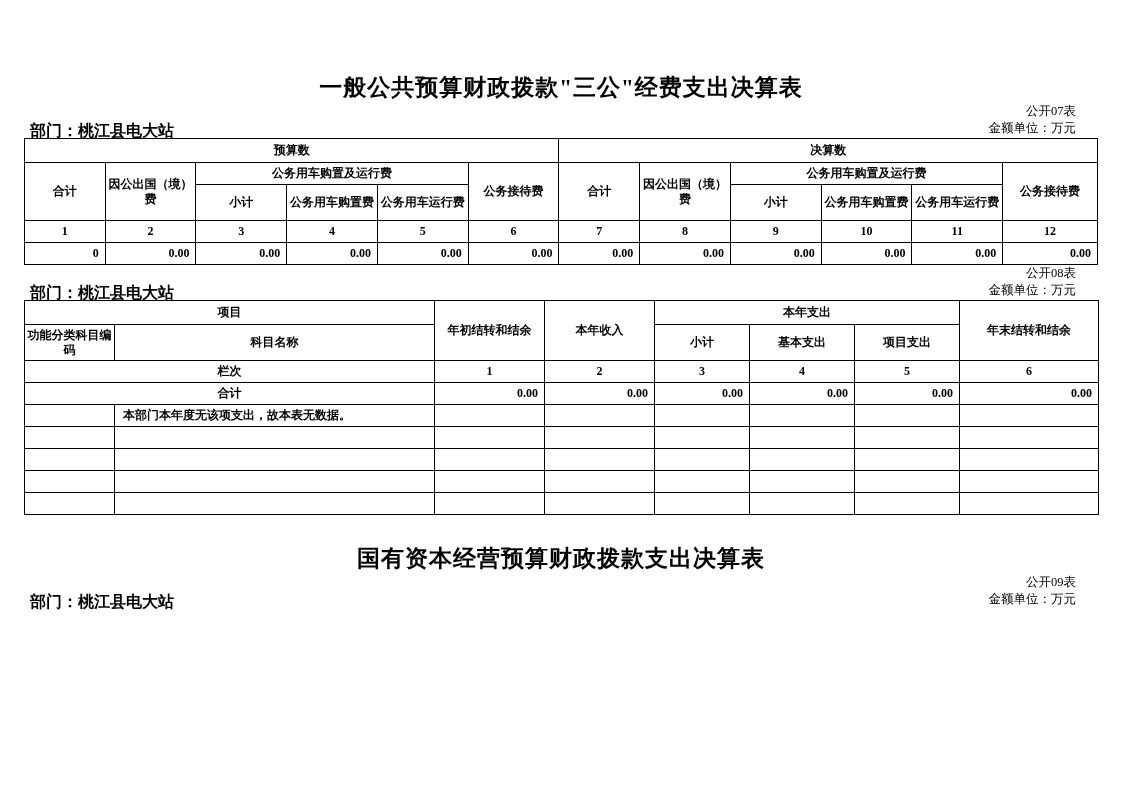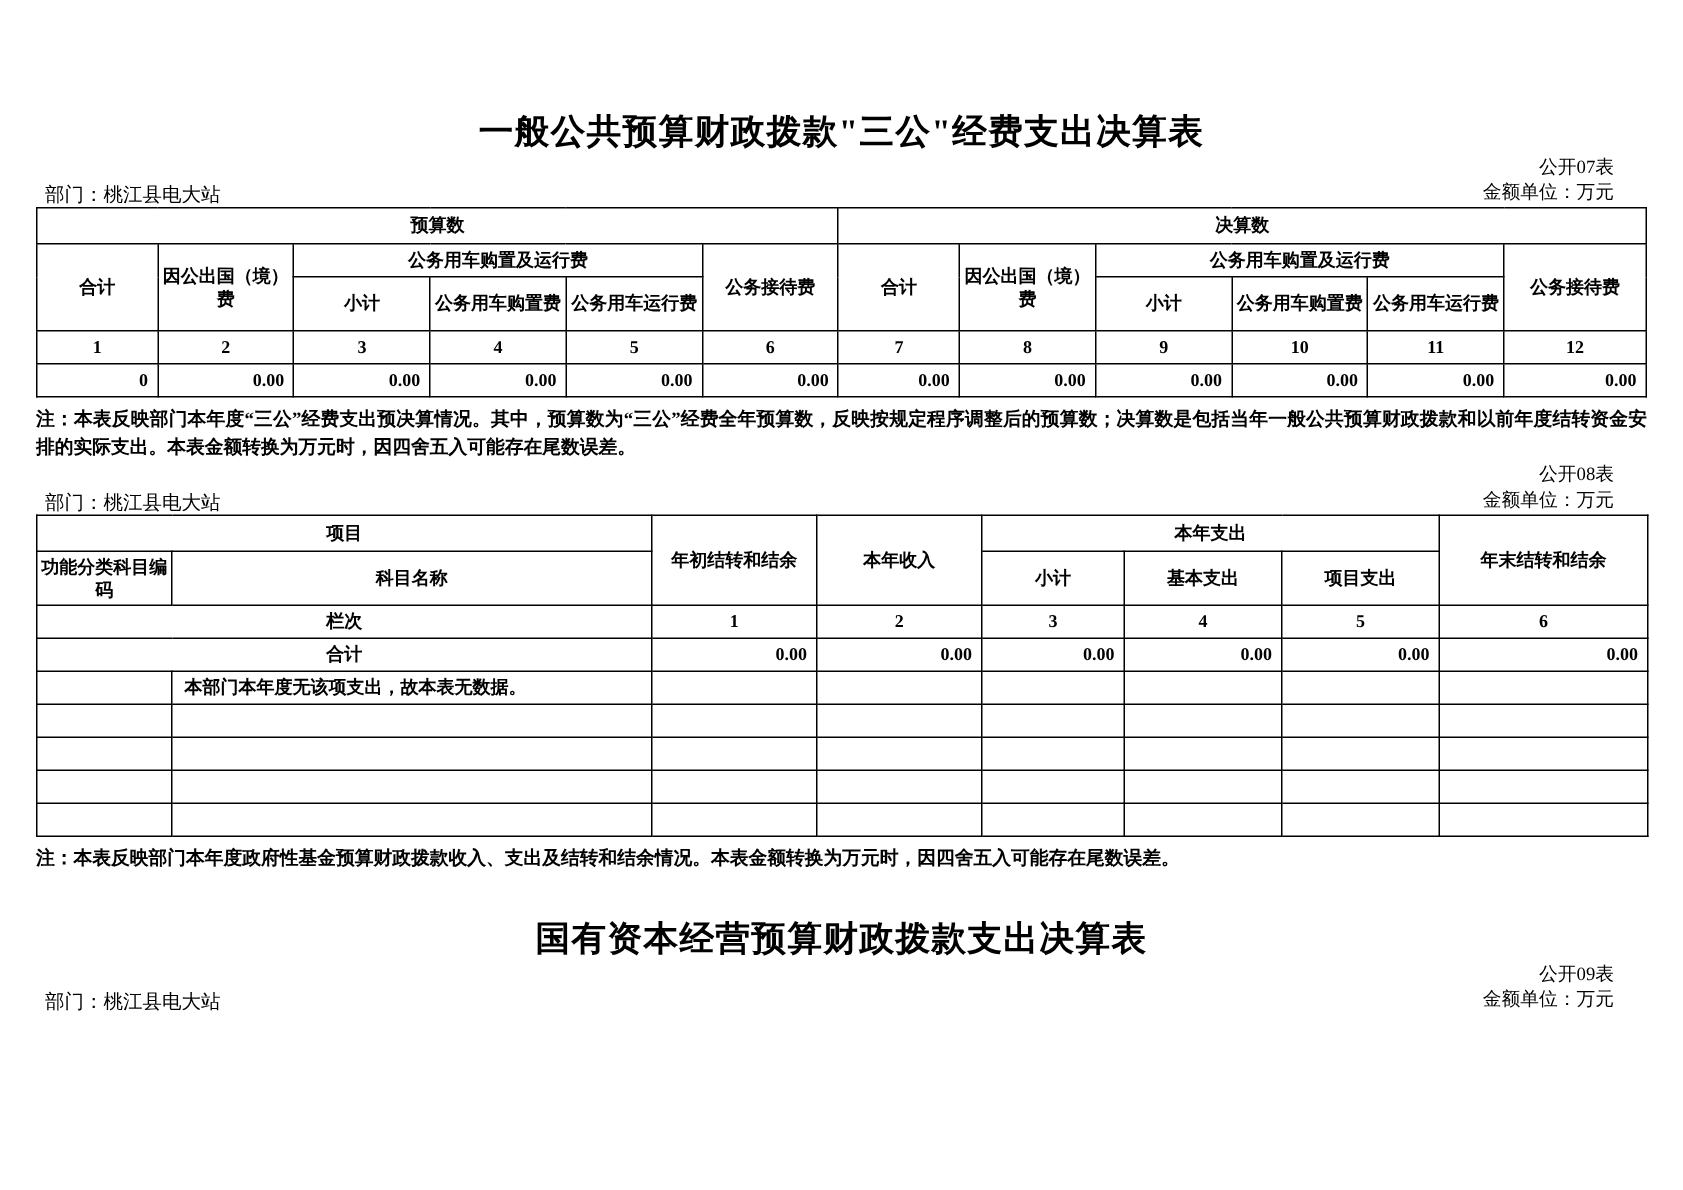--- a/index.html
+++ b/index.html
@@ -44,22 +44,22 @@
     top: -14px;
     text-align: right;
     font-size: 12.5px;
     font-weight: normal;
     line-height: 17px;
   }
   .meta-left {
     position: absolute;
     left: 6px;
     top: 4px;
-    font-size: 13px;
-    font-weight: normal;
+    font-size: 16px;
+    font-weight: bold;
   }
 
   table.grid {
     border-collapse: collapse;
     width: 1074px;
     margin: 3px auto 0 auto;
     table-layout: fixed;
     border-radius: 18px;
   }
   table.grid th, table.grid td {
@@ -172,21 +172,20 @@
         <td class="num">0.00</td>
         <td class="num">0.00</td>
         <td class="num">0.00</td>
         <td class="num">0.00</td>
         <td class="num">0.00</td>
         <td class="num">0.00</td>
       </tr>
     </tbody>
   </table>
 
-  <div class="note">注：本表反映部门本年度“三公”经费支出预决算情况。其中，预算数为“三公”经费全年预算数，反映按规定程序调整后的预算数；决算数是包括当年一般公共预算财政拨款和以前年度结转资金安排的实际支出。本表金额转换为万元时，因四舍五入可能存在尾数误差。</div>
 
 
   <div class="meta-row">
     <div class="meta-right">
       <div>公开08表</div>
       <div>金额单位：万元</div>
     </div>
     <div class="meta-left">部门：桃江县电大站</div>
   </div>
 
@@ -280,21 +279,20 @@
         <td></td>
           <td></td>
         <td></td>
           <td></td>
         <td></td>
           <td></td>
       </tr>
     </tbody>
   </table>
 
-  <div class="note">注：本表反映部门本年度政府性基金预算财政拨款收入、支出及结转和结余情况。本表金额转换为万元时，因四舍五入可能存在尾数误差。</div>
 
   <div class="doc-title title-3">国有资本经营预算财政拨款支出决算表</div>
 
   <div class="meta-row">
     <div class="meta-right">
       <div>公开09表</div>
       <div>金额单位：万元</div>
     </div>
     <div class="meta-left">部门：桃江县电大站</div>
   </div>

